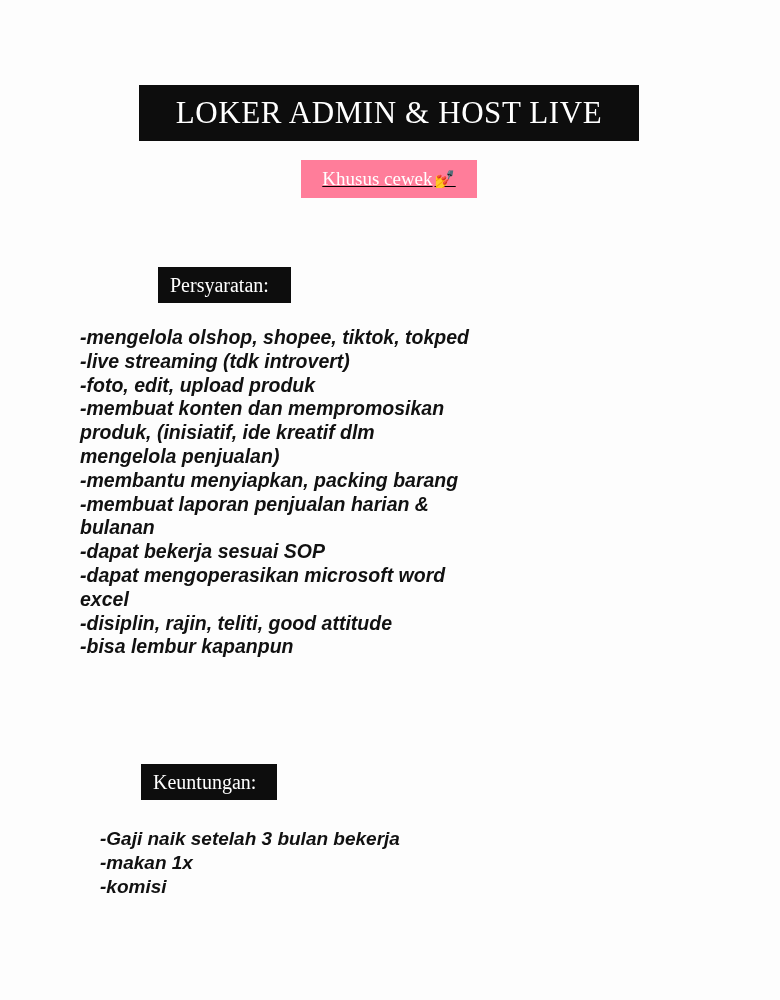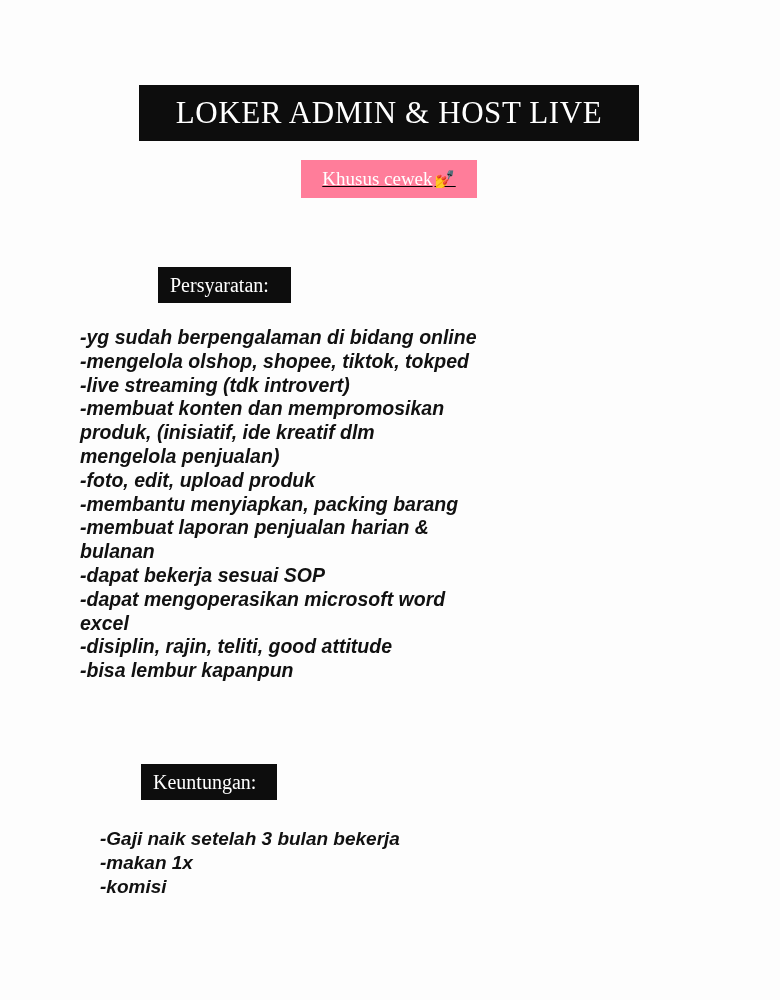--- a/index.html
+++ b/index.html
@@ -134,27 +134,26 @@
   <div class="sub-badge">
     <span class="sub-text">Khusus cewek</span>
     <span class="emoji">💅</span>
   </div>
 
   <div class="section-chip" id="chip-requirements">
     <span class="chip-text">Persyaratan:</span>
   </div>
 
   <ul class="body-list" id="requirements-list">
-    <li>-yg sudah berpengalaman di bidang online</li>
     <li>-mengelola olshop, shopee, tiktok, tokped</li>
     <li>-live streaming (tdk introvert)</li>
+    <li>-foto, edit, upload produk</li>
     <li>-membuat konten dan mempromosikan
 produk, (inisiatif, ide kreatif dlm
 mengelola penjualan)</li>
-    <li>-foto, edit, upload produk</li>
     <li>-membantu menyiapkan, packing barang</li>
     <li>-membuat laporan penjualan harian &amp;
 bulanan</li>
     <li>-dapat bekerja sesuai SOP</li>
     <li>-dapat mengoperasikan microsoft word
 excel</li>
     <li>-disiplin, rajin, teliti, good attitude</li>
     <li>-bisa lembur kapanpun</li>
   </ul>
 

